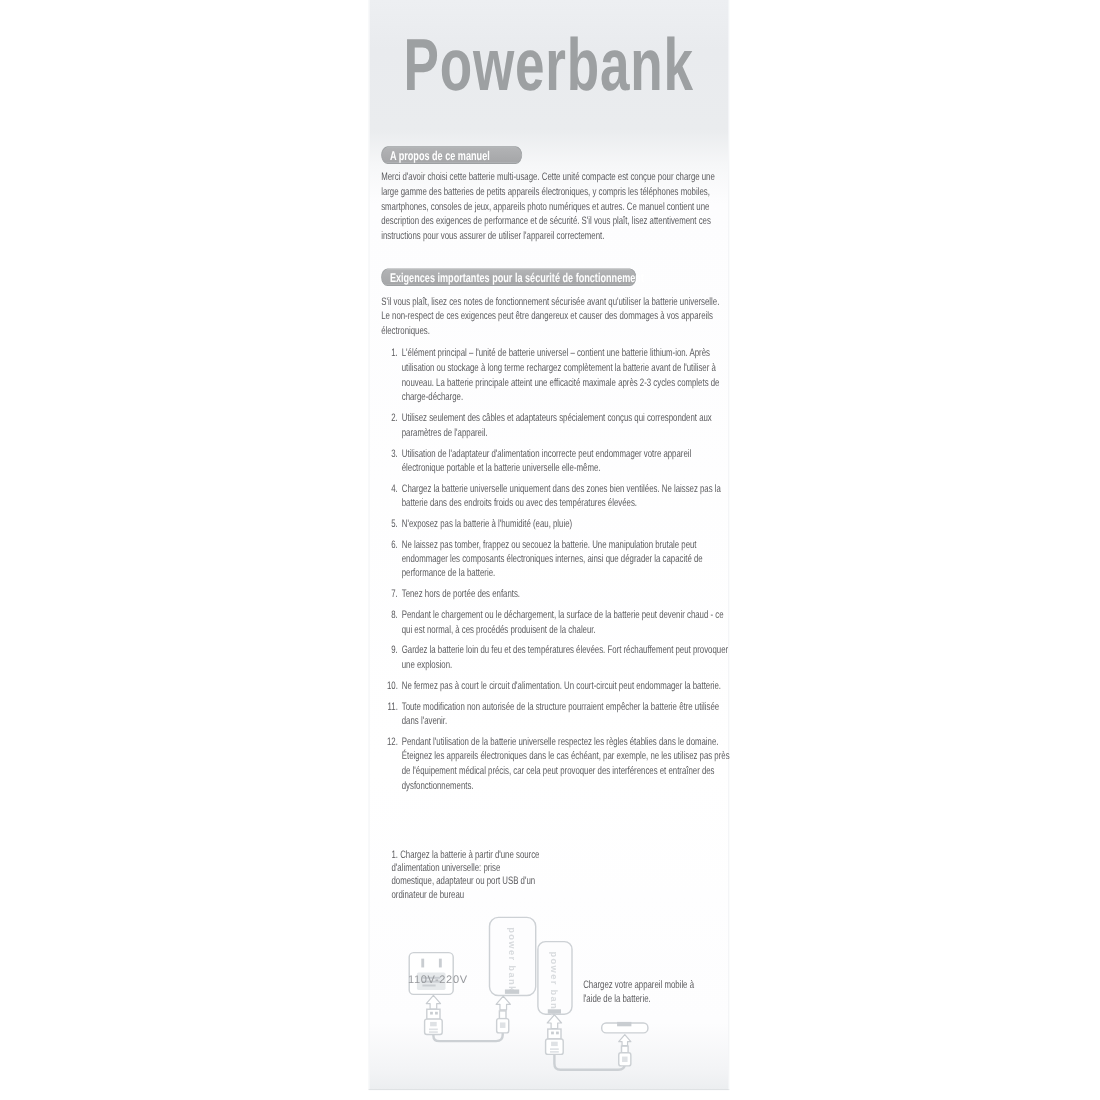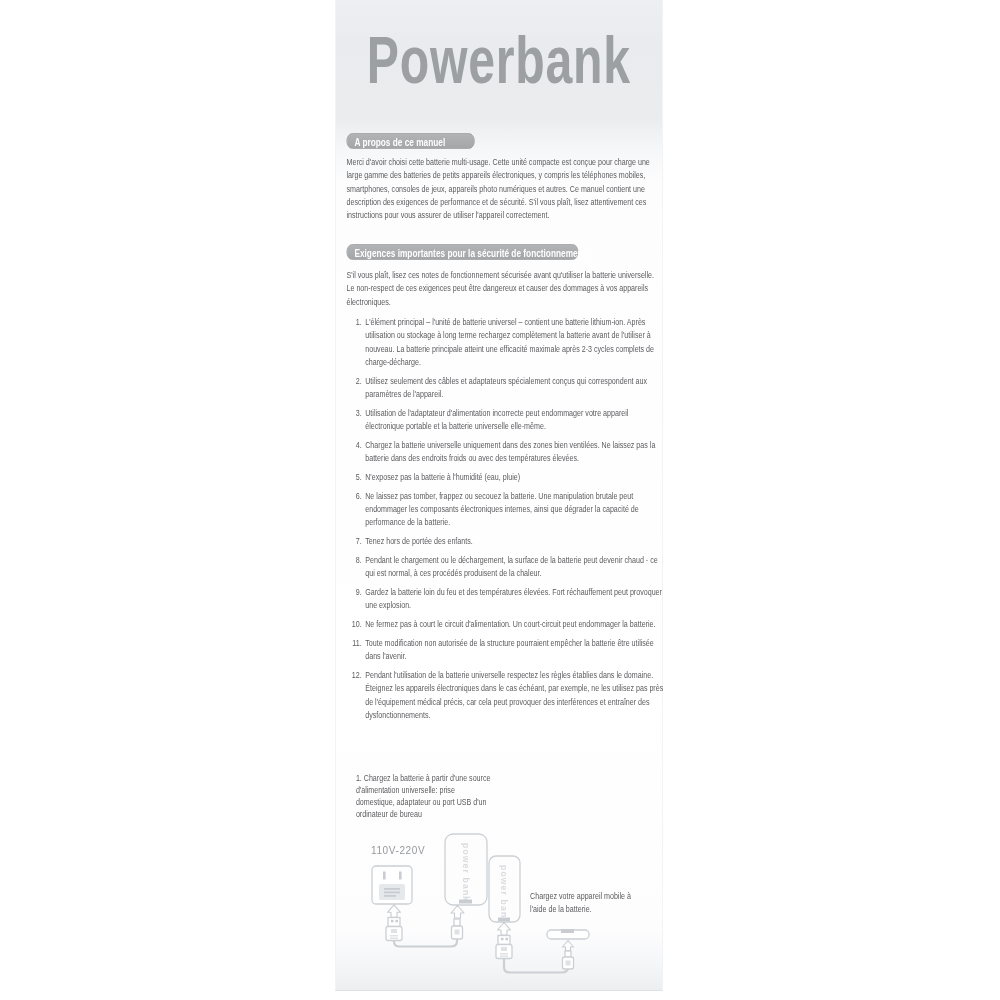--- a/index.html
+++ b/index.html
@@ -37,21 +37,21 @@
   .para{position:absolute;left:16px;width:440px;font-size:9.9px;line-height:13.3px;}
   .para1{top:155px;}
   .para2{top:268px;}
   .list{position:absolute;left:16px;top:315px;width:440px;font-size:9.9px;line-height:13.3px;}
   .li{display:flex;margin-bottom:5.5px;}
   .num{flex:0 0 21px;text-align:right;padding-right:5px;}
   .itx{flex:1;}
   .step{position:absolute;left:29px;top:772px;width:188px;font-size:9.9px;line-height:12px;}
   .caption{position:absolute;left:271px;top:889px;width:155px;font-size:9.9px;line-height:13.3px;}
   .voltage{
-    position:absolute;left:371px;top:845px;font-size:10px;line-height:12px;
+    position:absolute;left:371px;top:886px;font-size:10px;line-height:12px;
     color:#96989c;letter-spacing:0.6px;
   }
   .diagram{position:absolute;left:335px;top:820px;}
   .outline{fill:#ffffff;stroke:#ccd0d4;stroke-width:1.3;}
   .outline2{fill:#fdfdfe;stroke:#cdd1d5;stroke-width:1.3;}
   .fillgray{fill:#e6e9eb;stroke:none;}
   .pin{fill:#c9cdd1;stroke:none;}
   .detail{fill:#dfe2e5;stroke:none;}
   .cable{fill:none;stroke:#ccd0d4;stroke-width:2.2;stroke-linecap:round;}
   .arrow{fill:#ffffff;stroke:#c9cdd1;stroke-width:1.1;stroke-linejoin:round;}

